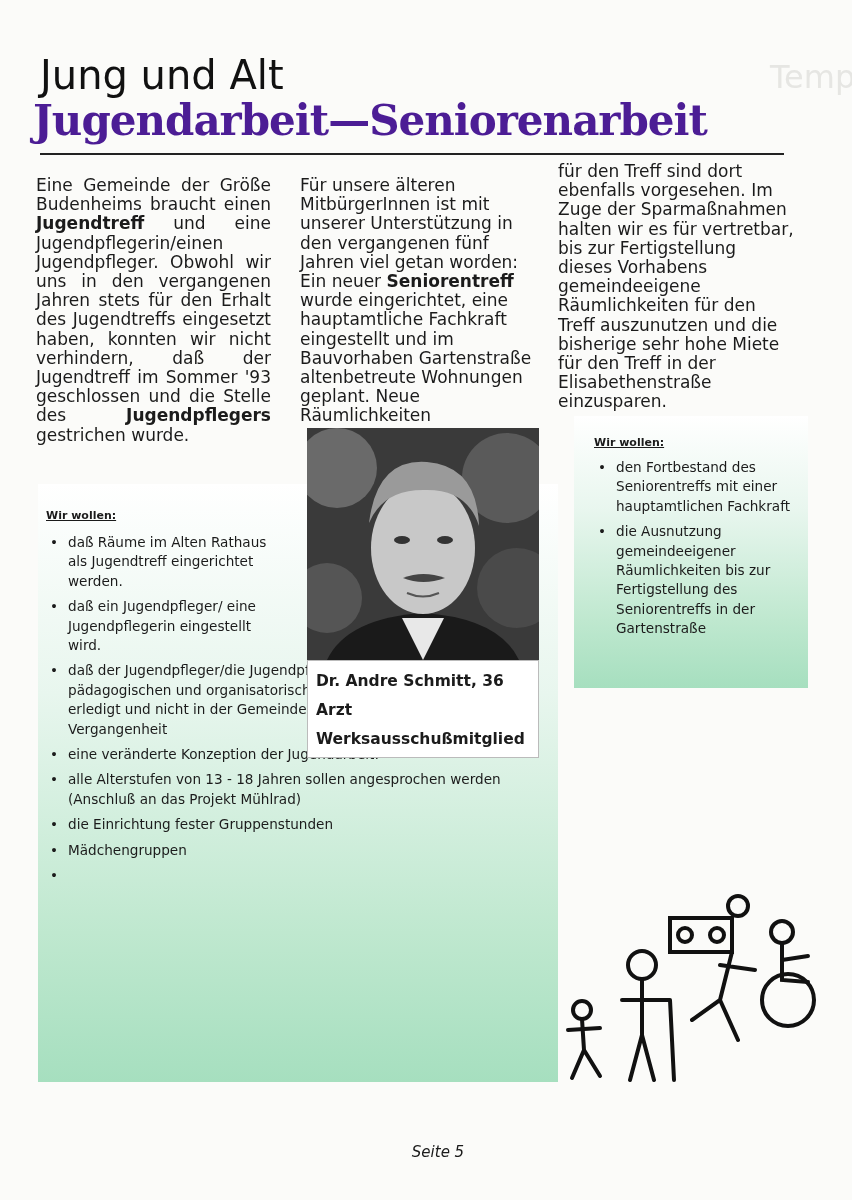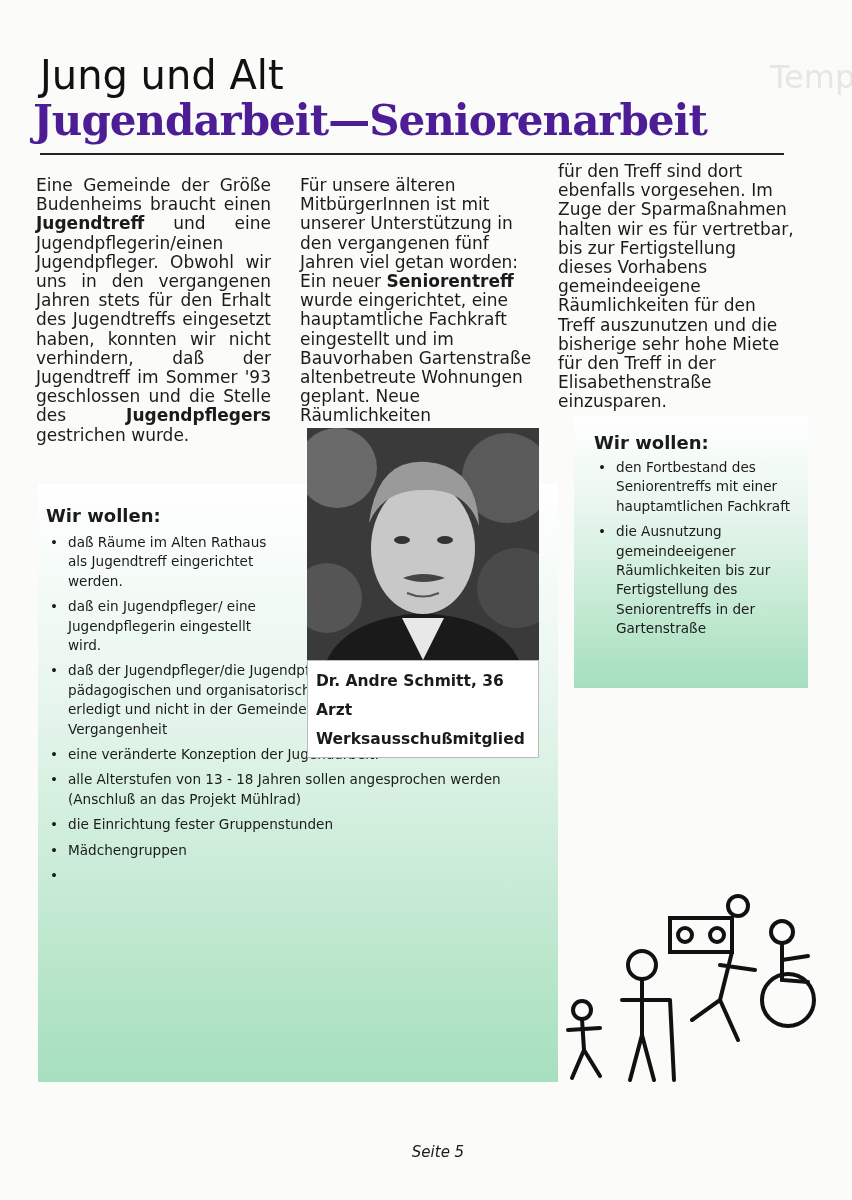--- a/index.html
+++ b/index.html
@@ -13,21 +13,21 @@
   .ghost{left:770px;top:58px;font-size:32px;color:#e6e6e3;white-space:nowrap;}
   .col{font-size:17px;line-height:19.2px;}
   .col p{margin:0;}
   .col b{font-weight:700;}
   .c1{left:36px;top:176px;width:235px;text-align:justify;}
   .c2{left:300px;top:176px;width:235px;}
   .c3{left:558px;top:162px;width:236px;}
   .greenbox{background:linear-gradient(to bottom,#ffffff 0%,#e8f6ee 35%,#bfe8cf 75%,#a6dfbf 100%);}
   .box-left{left:38px;top:484px;width:520px;height:598px;}
   .box-right{left:574px;top:416px;width:234px;height:272px;}
-  .wir{font-weight:700;font-size:18px;line-height:22px;}
+  .wir{font-weight:700;font-size:11px;line-height:22px;text-decoration:underline;}
   ul.bul{list-style:none;margin:0;padding:0;}
   ul.bul li{position:relative;padding-left:22px;font-size:13.6px;line-height:19.4px;margin-bottom:6px;}
   ul.bul li .dot{position:absolute;left:4px;top:0;}
   .list-left{left:46px;top:505px;width:470px;}
   .list-left .narrow{width:210px;}
   .list-right{left:594px;top:432px;width:212px;}
   .list-right li{padding-left:10px;}
   .list-right li .dot{left:0;}
   .photo{left:307px;top:428px;width:232px;height:232px;background:#2c2c2c;overflow:hidden;}
   .caption{left:307px;top:660px;width:232px;height:98px;background:#fff;border:1px solid #bbb;box-sizing:border-box;

